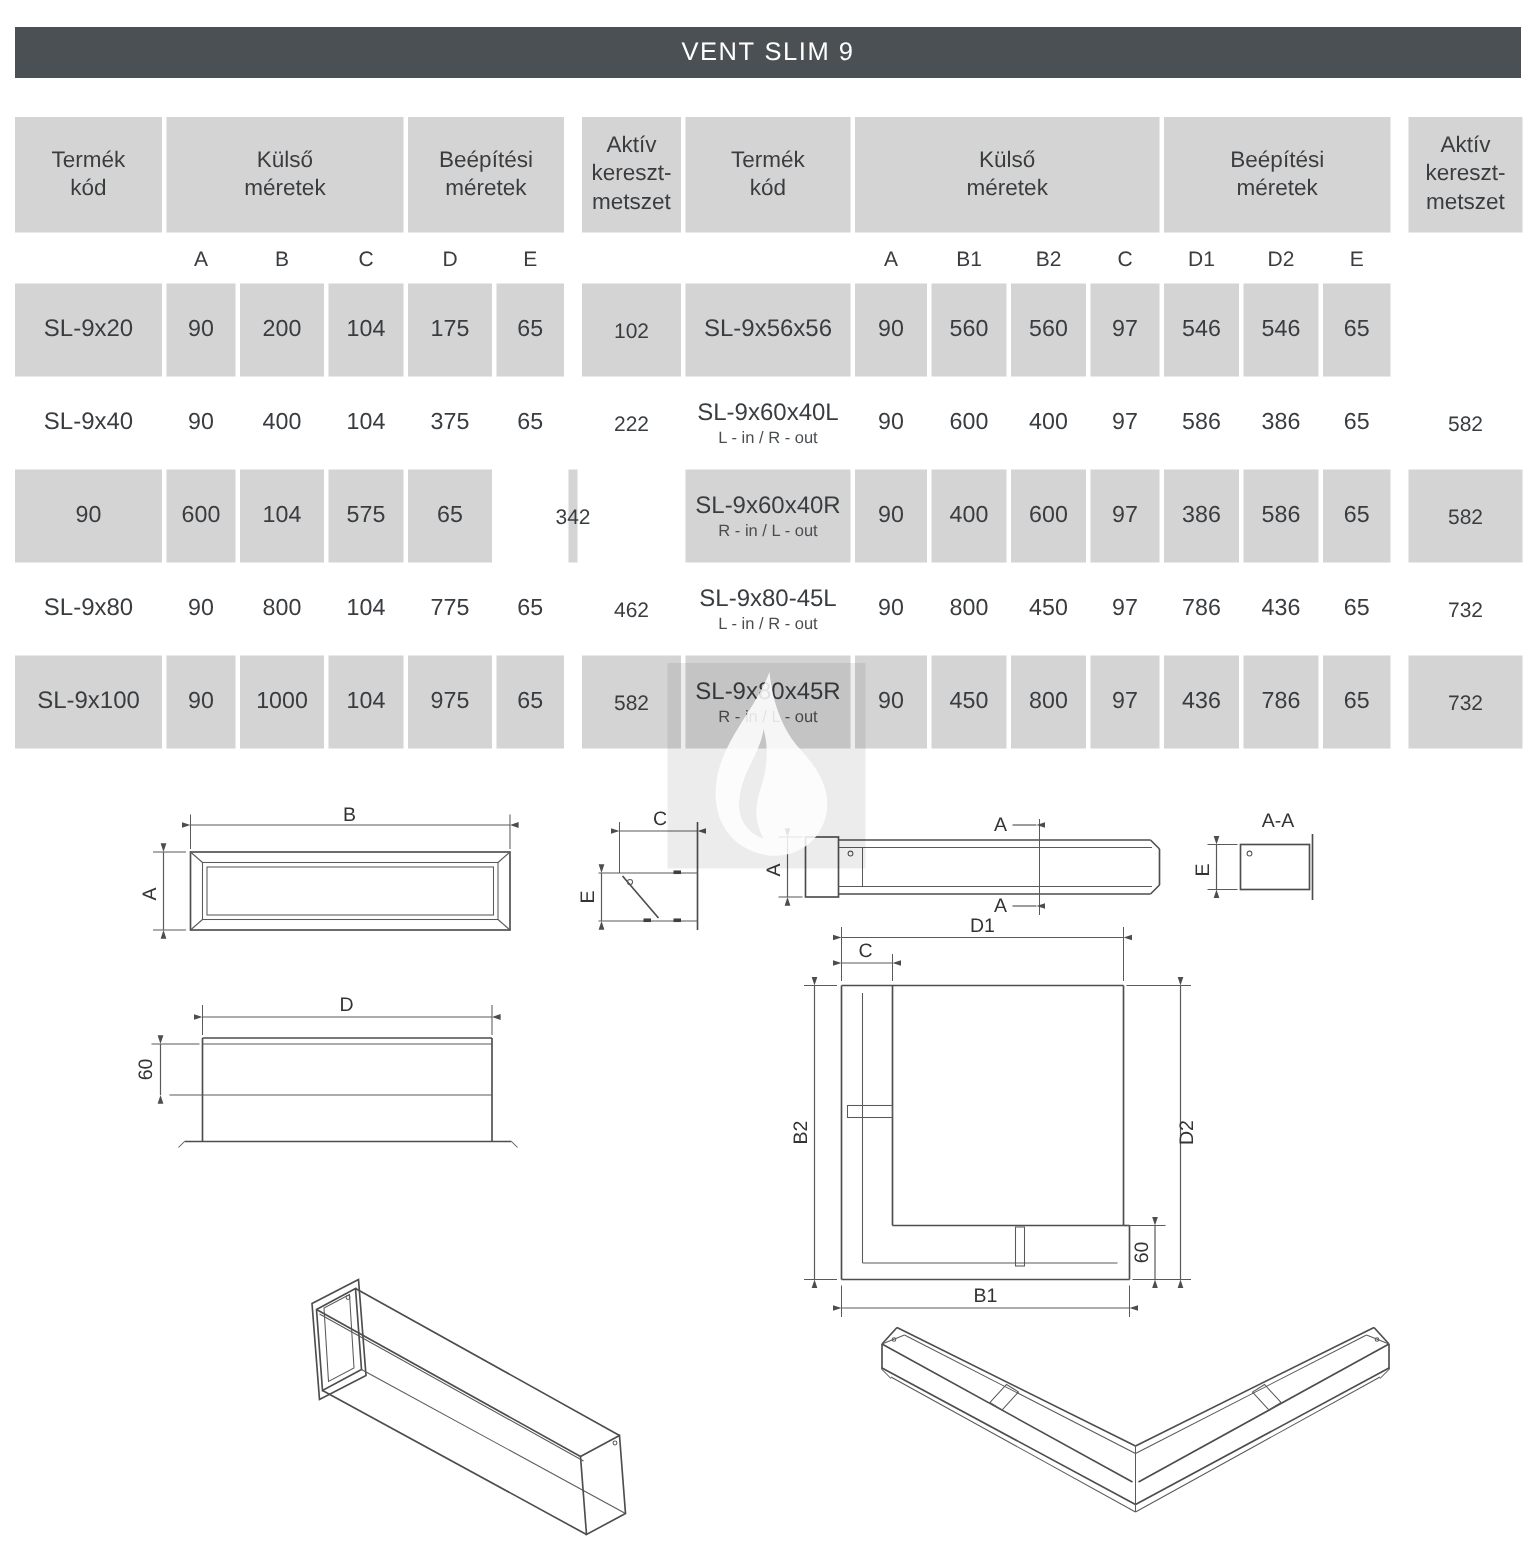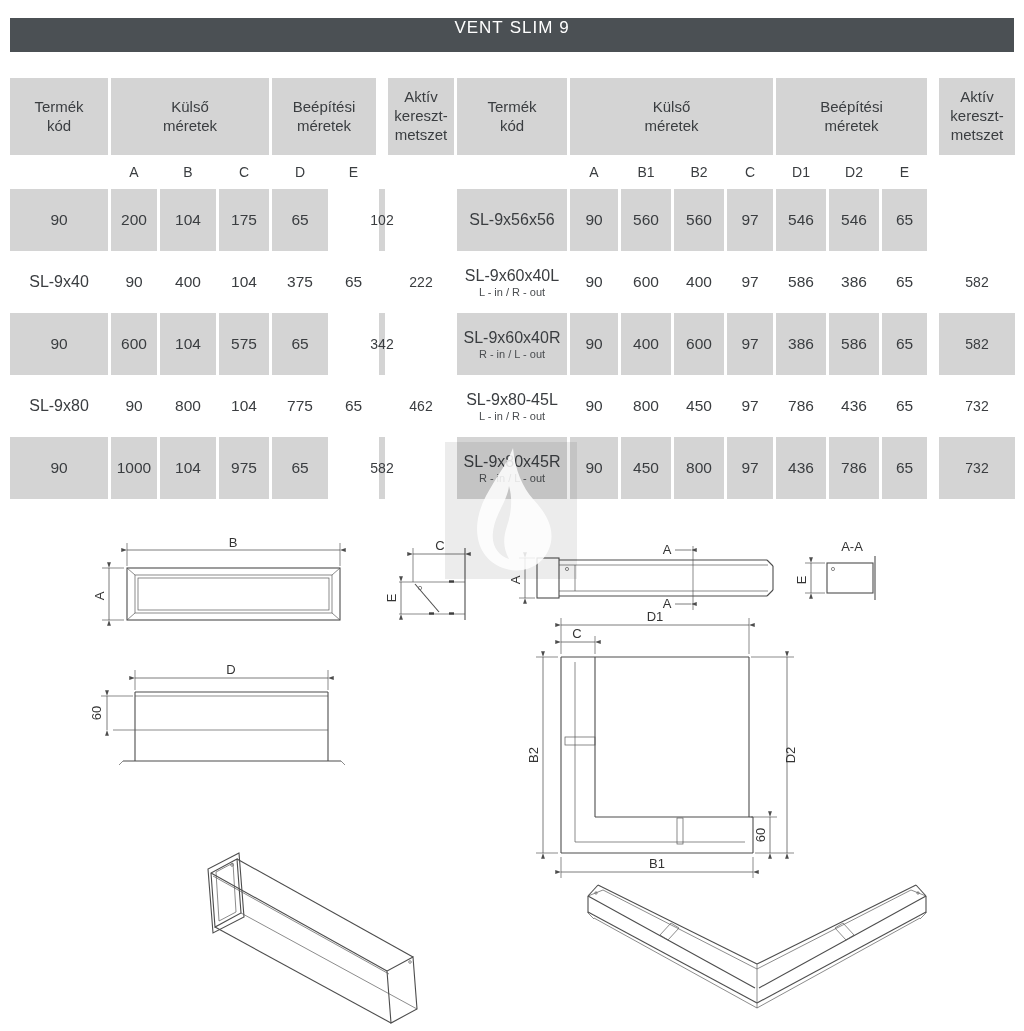--- a/index.html
+++ b/index.html
@@ -1,19 +1,19 @@
 <!DOCTYPE html>
 <html><head>
 <meta charset="utf-8">
 <style>
   html,body{margin:0;padding:0;background:#fff;}
   body{width:1024px;height:1031px;position:relative;overflow:hidden;
        font-family:"Liberation Sans",sans-serif;color:#3a3d40;}
   .titlebar{position:absolute;left:10px;top:18px;width:1004px;height:34px;
-    display:flex;align-items:flex-start;justify-content:center;
+    display:flex;align-items:center;justify-content:center;
     color:#fff;font-size:17px;letter-spacing:1px;}
   .titlebar .t-reg{font-weight:400;margin-right:6px;}
   .titlebar .t-bold{font-weight:400;}
 
   .tables{position:absolute;left:10px;top:78px;display:flex;gap:3px;}
   .gtable{display:block;}
   .hrow,.lrow,.trow{display:grid;column-gap:3px;}
   .ltable .hrow,.ltable .lrow,.ltable .trow{
     grid-template-columns:98px 46px 56px 50px 56px 45px 6px 66px;}
   .rtable .hrow,.rtable .lrow,.rtable .trow{
@@ -78,20 +78,23 @@
         <div class="cell">A</div>
         <div class="cell">B</div>
         <div class="cell">C</div>
         <div class="cell">D</div>
         <div class="cell">E</div>
         <div class="spacer"></div>
         <div class="cell"></div>
       </div>
     <div>
         <div class="trow shade">
+          <div class="cell pcell">
+            <div class="code">SL-9x20</div>
+          </div>
           <div class="cell">90</div>
           <div class="cell">200</div>
           <div class="cell">104</div>
           <div class="cell">175</div>
           <div class="cell">65</div>
           <div class="spacer"></div>
           <div class="cell acell">102</div>
         </div>
         <div class="trow">
           <div class="cell pcell">
@@ -120,20 +123,23 @@
           </div>
           <div class="cell">90</div>
           <div class="cell">800</div>
           <div class="cell">104</div>
           <div class="cell">775</div>
           <div class="cell">65</div>
           <div class="spacer"></div>
           <div class="cell acell">462</div>
         </div>
         <div class="trow shade">
+          <div class="cell pcell">
+            <div class="code">SL-9x100</div>
+          </div>
           <div class="cell">90</div>
           <div class="cell">1000</div>
           <div class="cell">104</div>
           <div class="cell">975</div>
           <div class="cell">65</div>
           <div class="spacer"></div>
           <div class="cell acell">582</div>
         </div>
       </div>
   </div>

